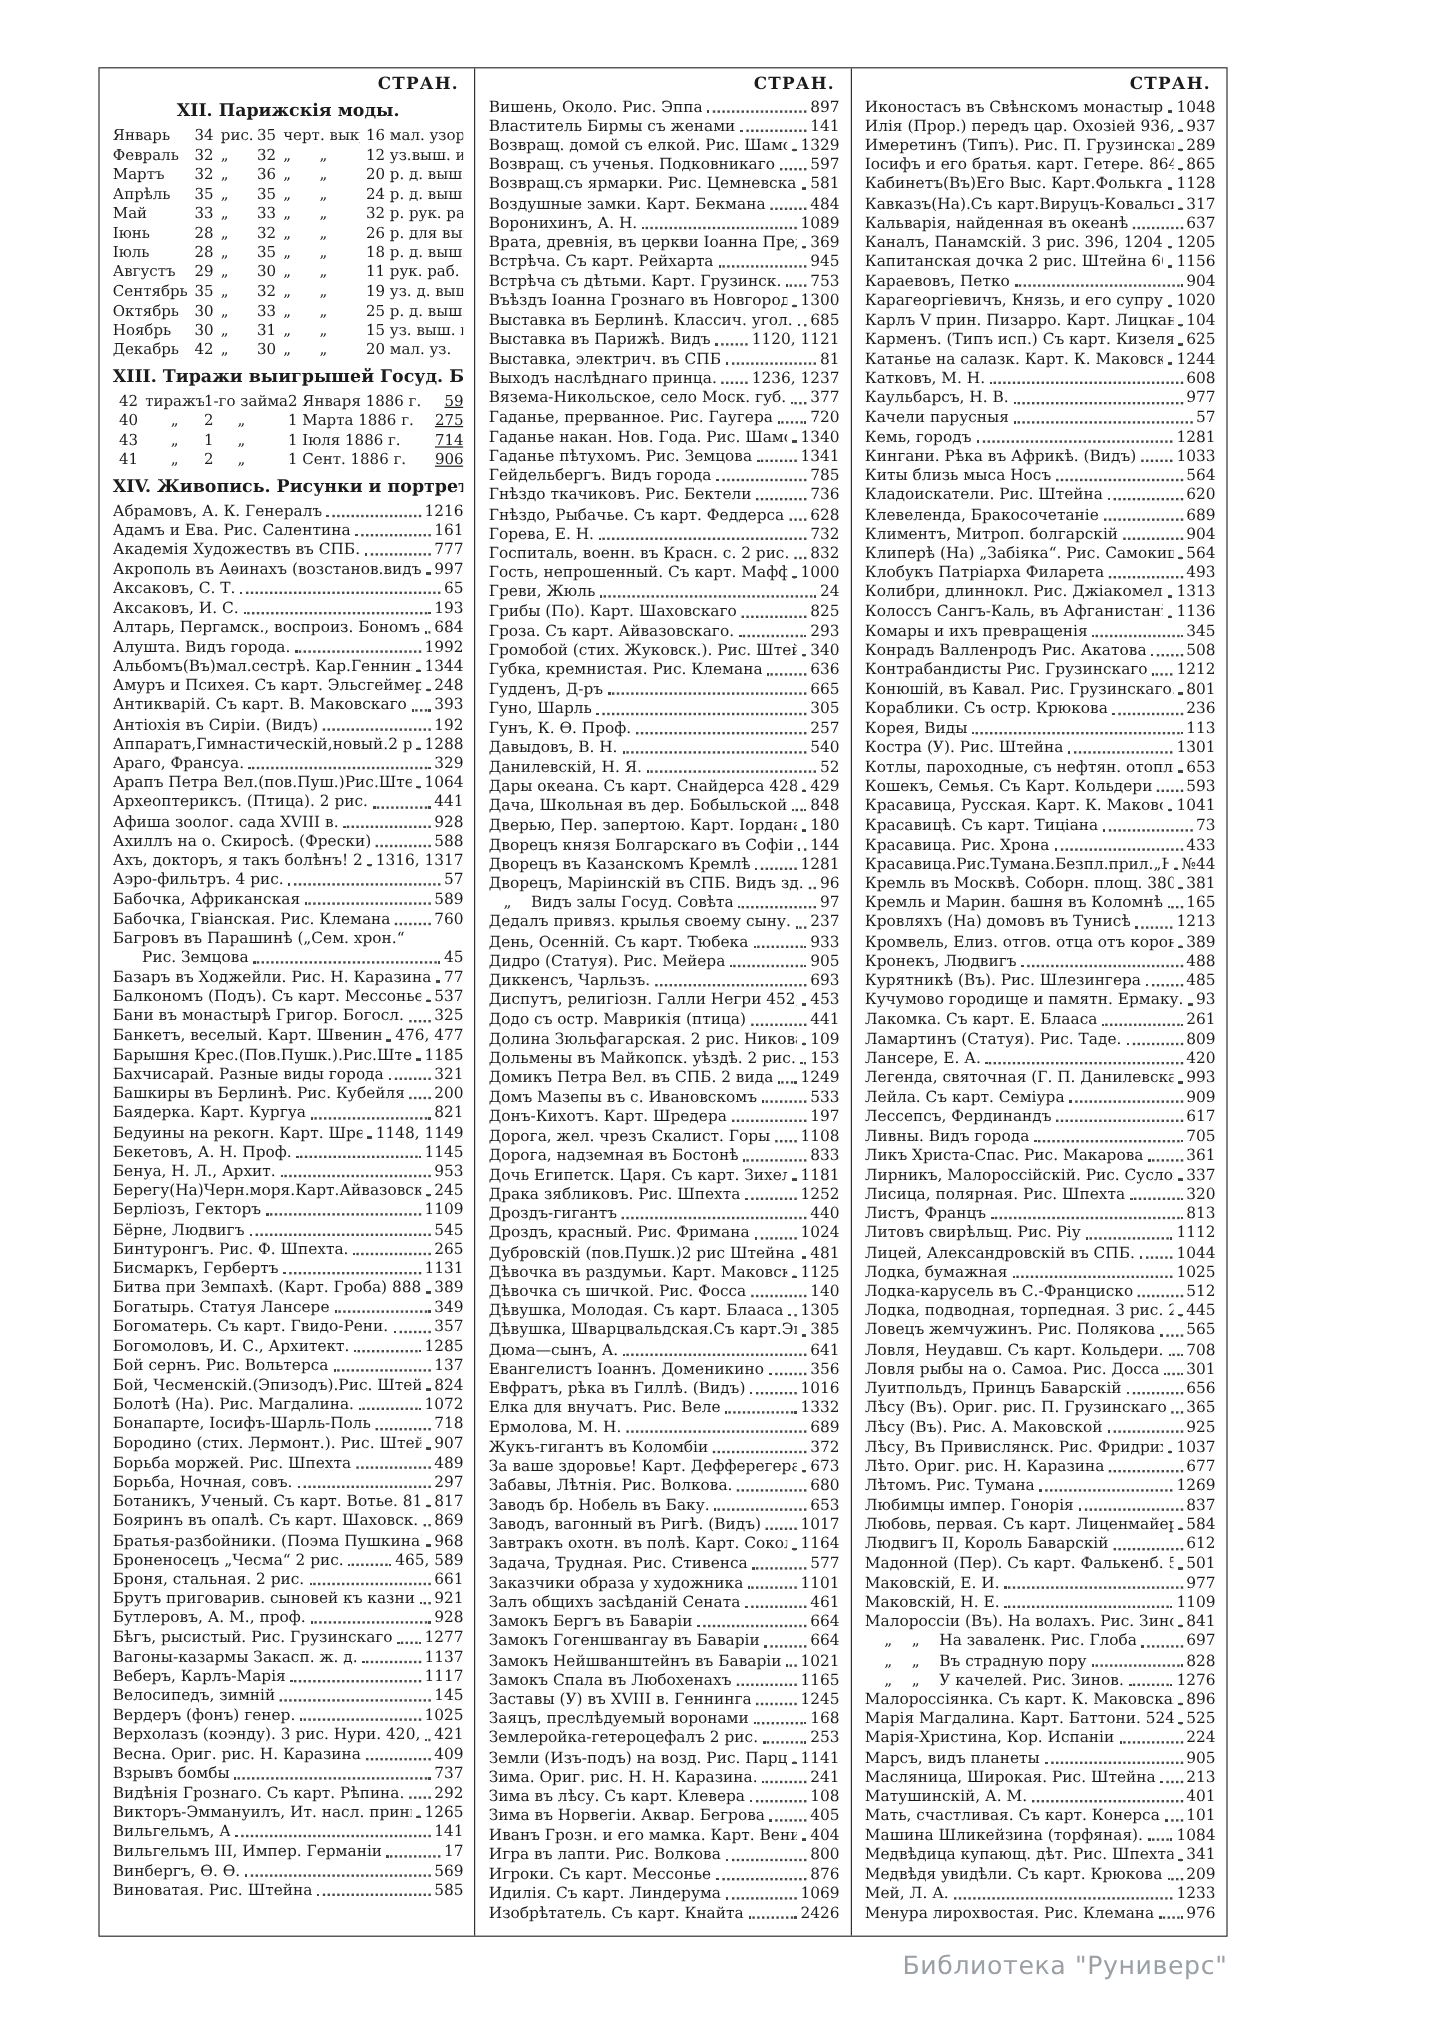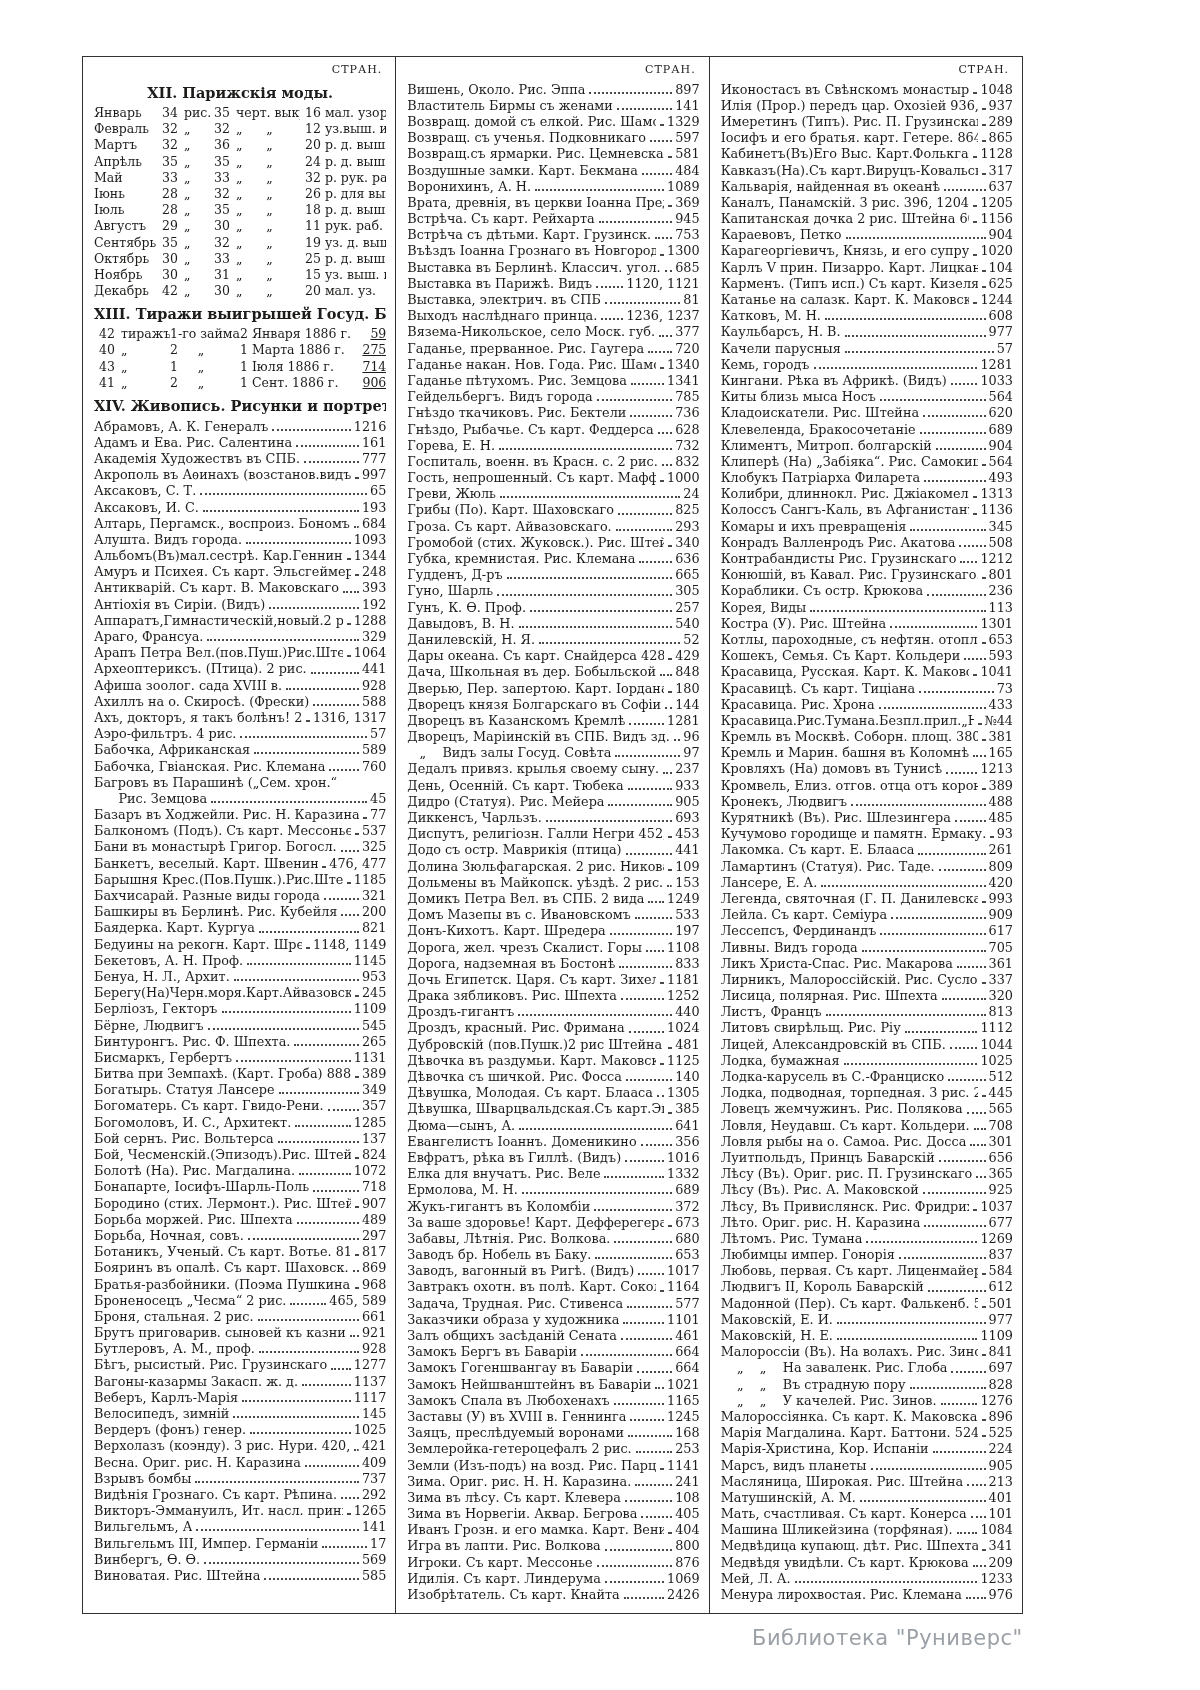--- a/index.html
+++ b/index.html
@@ -13,22 +13,22 @@
   .page {
     position:absolute; left:82px; top:56px;
     width:941px; height:1558px;
     border:1px solid #343230;
     background:#ffffff;
     display:flex;
   }
   .col { flex:1; padding:5px 9px 4px 11px; overflow:hidden; }
   .col + .col { border-left:1px solid #343230; }
   .col-head {
-    text-align:right; font-size:11px; letter-spacing:1px;
-    font-weight:normal; padding-right:4px; height:16px; line-height:16px;
+    text-align:right; font-size:14px; letter-spacing:1px;
+    font-weight:bold; padding-right:4px; height:16px; line-height:16px;
   }
   .sec-title {
     text-align:center; font-weight:bold; font-size:14.5px;
     margin:6px 0 4px; white-space:nowrap; overflow:hidden;
   }
   
   .ftable { width:100%; }
   .frow {
     display:grid; grid-template-columns:64px 22px 30px 22px 68px 1fr;
     font-size:12.5px; height:16.2px; line-height:16.2px; overflow:hidden;
@@ -38,21 +38,21 @@
   .fc2,.fc4 { padding-left:4px; }
   .fc5 { padding-left:5px; }
   
   .ttable { width:100%; }
   .trow {
     display:grid; grid-template-columns:24px 52px 70px 1fr 34px;
     font-size:12.5px; height:16.2px; line-height:16.2px; overflow:hidden;
   }
   .trow span { white-space:pre; overflow:hidden; }
   .tc0 { text-align:right; padding-right:3px; }
-  .tc1 { padding-left:3px; }
+  .tc1 { padding-left:3px;text-align:center; }
   .tc4 { text-align:right;text-decoration:underline; }
   
   .entries { margin-top:3px;text-align:center; }
   .entry {
     display:flex; align-items:flex-end;
     height:16.2px; font-size:12.8px; line-height:15.6px; overflow:hidden;
   }
   .lbl { white-space:pre; overflow:hidden; flex-shrink:1; }
   .leader {
     flex:1 1 4px; min-width:4px; height:1px;
@@ -235,21 +235,21 @@
           <span class="pg">193</span>
         </div>
         <div class="entry">
           <span class="lbl">Алтарь, Пергамск., воспроиз. Бономъ</span>
           <span class="leader"></span>
           <span class="pg">684</span>
         </div>
         <div class="entry">
           <span class="lbl">Алушта. Видъ города.</span>
           <span class="leader"></span>
-          <span class="pg">1093</span>
+          <span class="pg">1992</span>
         </div>
         <div class="entry">
           <span class="lbl">Альбомъ(Въ)мал.сестрѣ. Кар.Геннингса</span>
           <span class="leader"></span>
           <span class="pg">1344</span>
         </div>
         <div class="entry">
           <span class="lbl">Амуръ и Психея. Съ карт. Эльсгеймера</span>
           <span class="leader"></span>
           <span class="pg">248</span>

